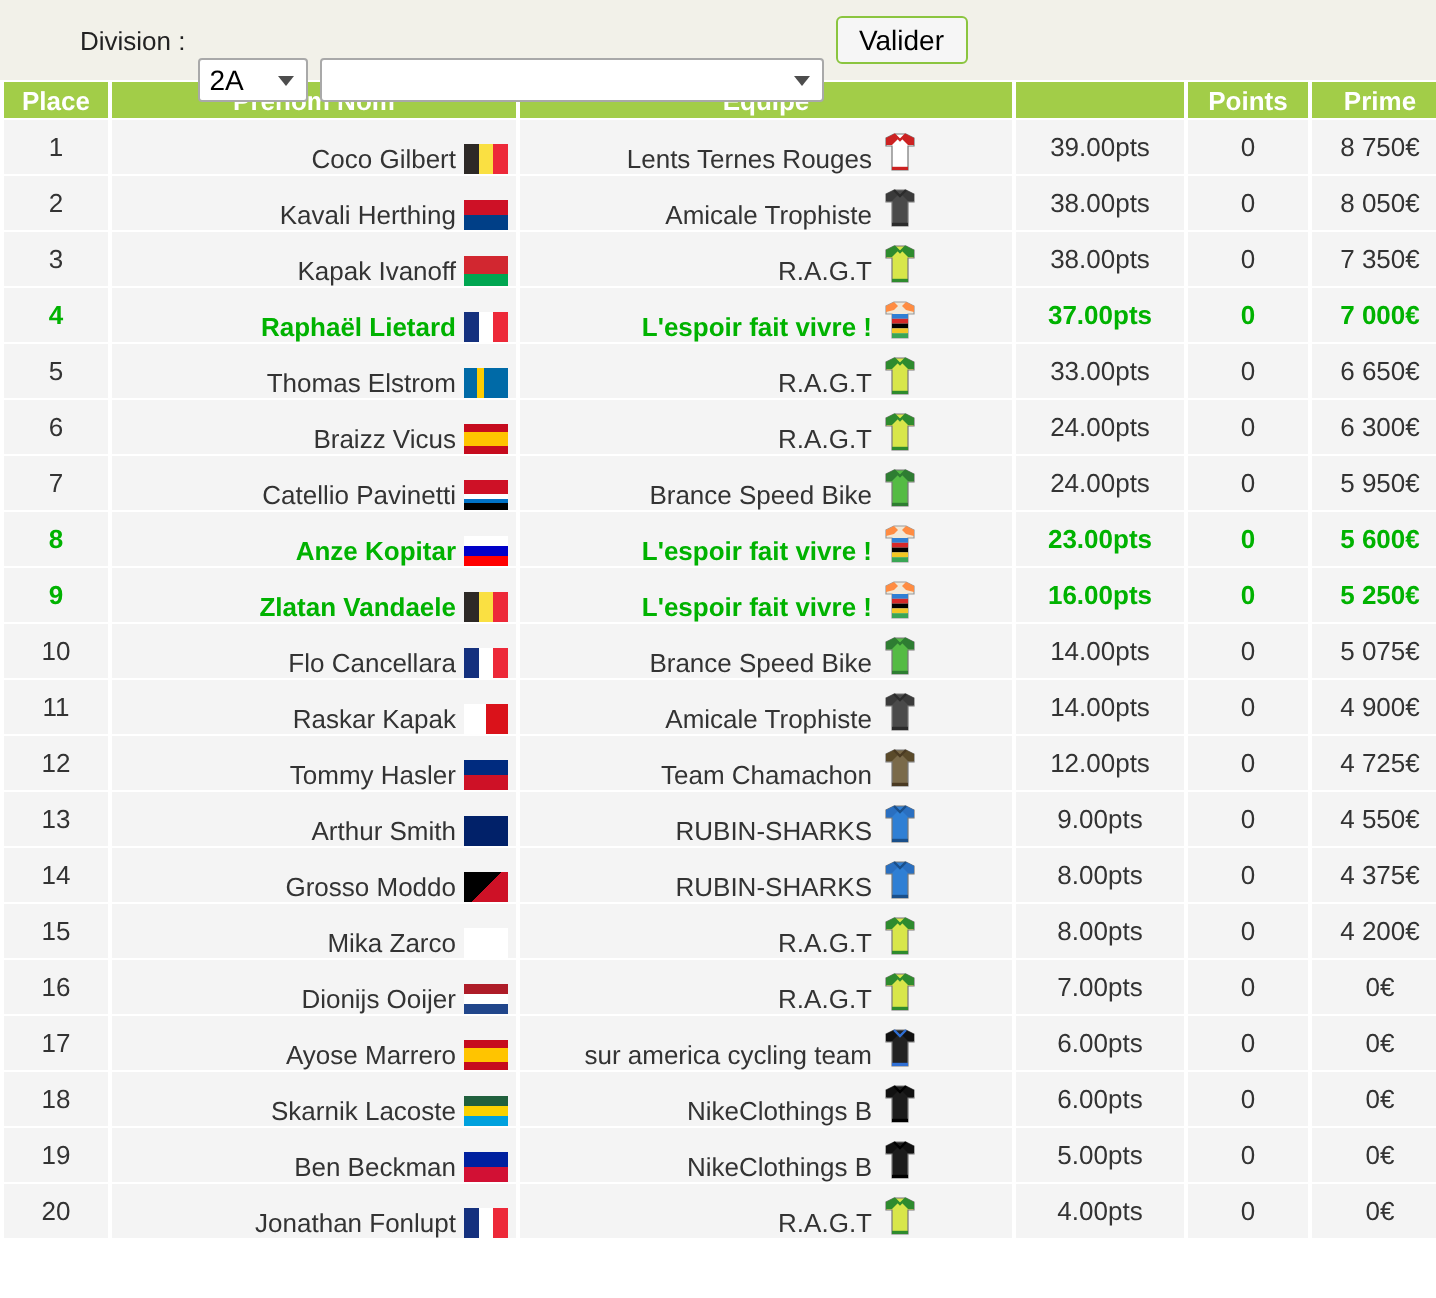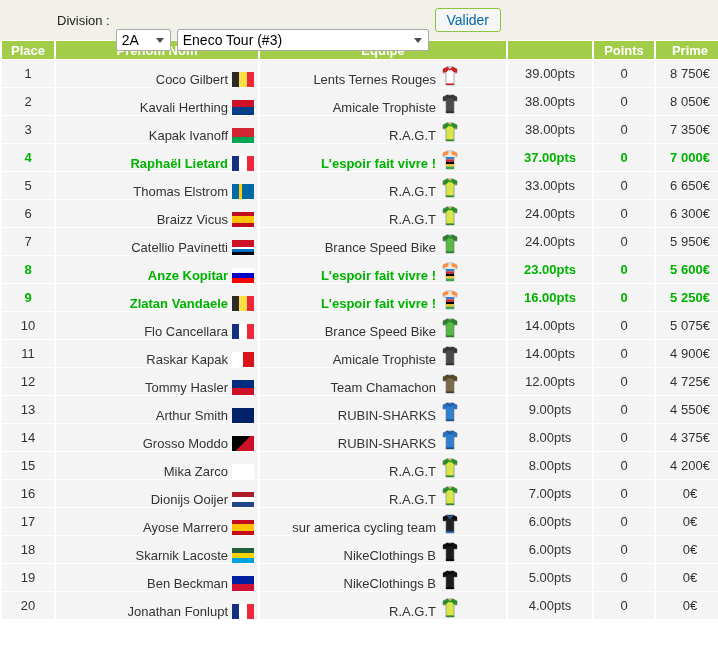--- a/index.html
+++ b/index.html
@@ -13,21 +13,21 @@
     font-family: "Liberation Sans", sans-serif;
     overflow: hidden;
   }
 
   
   .filterbar {
     height: 40px;
     background: #f2f1e9;
     display: flex;
     align-items: center;
-    padding-left: 57px;
+    padding-left: 40px;
     box-sizing: border-box;
     gap: 0;
   }
   .filter-label {
     font-size: 13px;
     color: #222;
     margin-right: 6px;
     white-space: nowrap;
   }
   .select {
@@ -66,21 +66,21 @@
   #sel-role     { width: 170px; }
   #sel-race     { width: 252px; }
 
   .valider-btn {
     height: 24px;
     min-width: 66px;
     background: #f6f6f6;
     border: 1px solid #8bc53f;
     border-radius: 3px;
     font-size: 14px;
-    color: #0369a1;
+    color: #000000;
     font-family: "Liberation Sans", sans-serif;
     cursor: pointer;
     padding: 0 10px;
     line-height: 22px;
   }
 
   
   table.standings {
     width: 718px;
     border-collapse: separate;
@@ -168,21 +168,20 @@
 <div class="filterbar">
   <span class="filter-label">Division :</span>
 
   <div class="select" id="sel-division">
     <span class="sel-text">2A</span>
     <span class="arrow"></span>
   </div>
 
 
   <div class="select" id="sel-race">
-    <span class="sel-text">Eneco Tour (#3)</span>
     <span class="arrow"></span>
   </div>
 
   <button class="valider-btn">Valider</button>
 </div>
 
 <table class="standings">
   <colgroup>
     <col class="c-place">
       <col class="c-name">

